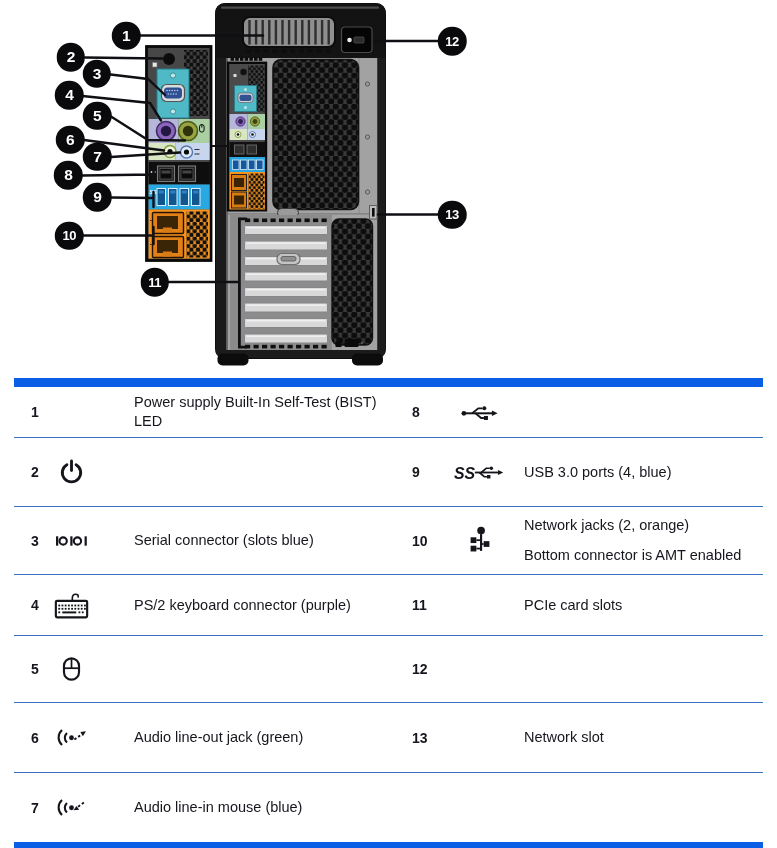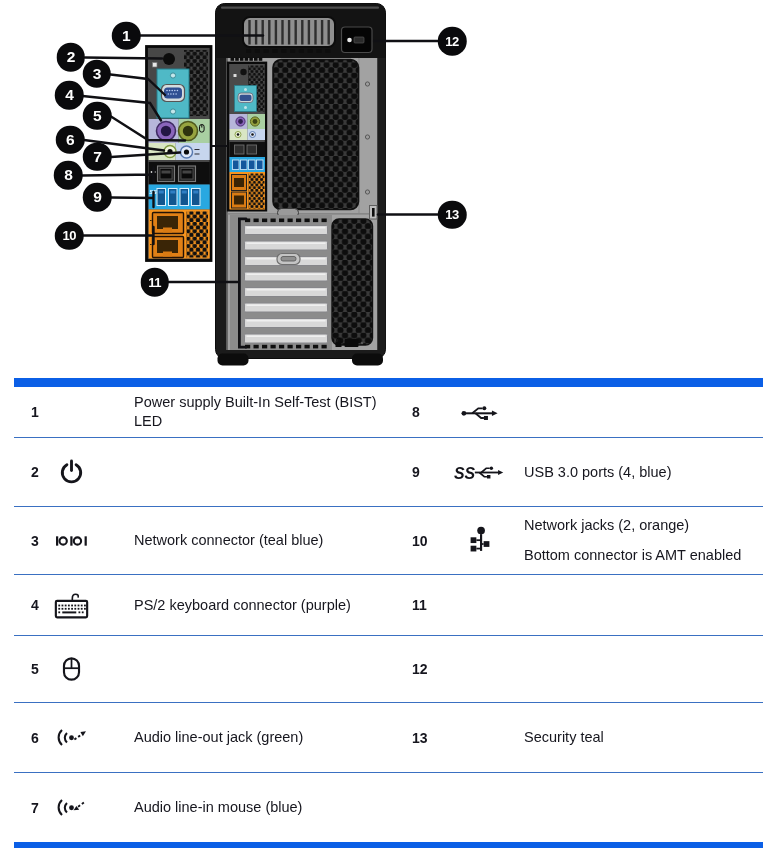--- a/index.html
+++ b/index.html
@@ -382,21 +382,21 @@
             <svg width="34" height="14" viewBox="0 0 40 15">
               <g fill="#15151b">
                 <rect x="1.2" y="2" width="2.6" height="11"></rect>
                 <rect x="18" y="2" width="2.6" height="11"></rect>
                 <rect x="34.8" y="2" width="2.6" height="11"></rect>
               </g>
               <circle cx="9.6" cy="7.5" r="4.3" fill="none" stroke="#15151b" stroke-width="2.5"></circle>
               <circle cx="26.4" cy="7.5" r="4.3" fill="none" stroke="#15151b" stroke-width="2.5"></circle>
             </svg>
           </div>
-    <div class="text"><div>Network connector (teal blue)</div></div>
+    <div class="text"><div>Serial connector (slots blue)</div></div>
     <div class="num r">10</div>
     <div class="icon-cell r">
             <svg width="24" height="29" viewBox="0 0 30 36">
               <circle cx="17.6" cy="5.5" r="4.8" fill="#15151b"></circle>
               <line x1="17.6" y1="10" x2="17.6" y2="31" stroke="#15151b" stroke-width="2.7"></line>
               <g fill="#15151b">
                 <rect x="4.5" y="14" width="7.2" height="7.2"></rect>
                 <rect x="4.5" y="24.5" width="7.2" height="7.2"></rect>
                 <rect x="20.8" y="18.8" width="7.2" height="7.2"></rect>
               </g>
@@ -437,20 +437,21 @@
                 <rect x="5" y="24.8" width="2.2" height="2.2"></rect>
                 <rect x="9.8" y="24.8" width="17" height="2.4"></rect>
                 <rect x="29.5" y="24.8" width="2.2" height="2.2"></rect>
                 <rect x="33.5" y="24.8" width="2.2" height="2.2"></rect>
               </g>
             </svg>
           </div>
     <div class="text"><div>PS/2 keyboard connector (purple)</div></div>
     <div class="num r">11</div>
     <div class="icon-cell r"></div>
+    <div class="text r"><div>PCIe card slots</div></div>
   </div>
         <div class="row sep" style="height: 66px;">
     <div class="num">5</div>
     <div class="icon-cell">
             <svg width="19" height="26" viewBox="0 0 24 32">
               <rect x="2.5" y="2.5" width="19" height="27" rx="9.5" fill="#fff" stroke="#15151b" stroke-width="2.7"></rect>
               <line x1="2.5" y1="15" x2="21.5" y2="15" stroke="#15151b" stroke-width="2.2"></line>
               <line x1="12" y1="2.5" x2="12" y2="15" stroke="#15151b" stroke-width="2.2"></line>
             </svg>
           </div>
@@ -464,21 +465,21 @@
               <path d="M8.5 6 C3 11 3 19 8.5 24" fill="none" stroke="#15151b" stroke-width="2.5"></path>
               <path d="M14.5 9.5 C11 13 11 17.5 14.5 21" fill="none" stroke="#15151b" stroke-width="2.5"></path>
               <circle cx="20" cy="15.3" r="2.9" fill="#15151b"></circle>
               <line x1="23.5" y1="17.5" x2="33" y2="10.8" stroke="#15151b" stroke-width="2.3" stroke-dasharray="3 2.6"></line>
               <polygon points="37.5,7.5 30.8,8.4 33.8,13.4" fill="#15151b"></polygon>
             </svg>
           </div>
     <div class="text"><div>Audio line-out jack (green)</div></div>
     <div class="num r">13</div>
     <div class="icon-cell r"></div>
-    <div class="text r"><div>Security teal</div></div>
+    <div class="text r"><div>Network slot</div></div>
   </div>
         <div class="row" style="height: 69px;">
     <div class="num">7</div>
     <div class="icon-cell">
             <svg width="33" height="25" viewBox="0 0 40 30">
               <path d="M8.5 6 C3 11 3 19 8.5 24" fill="none" stroke="#15151b" stroke-width="2.5"></path>
               <path d="M14.5 9.5 C11 13 11 17.5 14.5 21" fill="none" stroke="#15151b" stroke-width="2.5"></path>
               <circle cx="20" cy="15.3" r="2.9" fill="#15151b"></circle>
               <line x1="35" y1="9" x2="28" y2="14" stroke="#15151b" stroke-width="2.3" stroke-dasharray="3 2.6"></line>
               <polygon points="22.5,18.3 29.3,17.8 26,13.2" fill="#15151b"></polygon>

